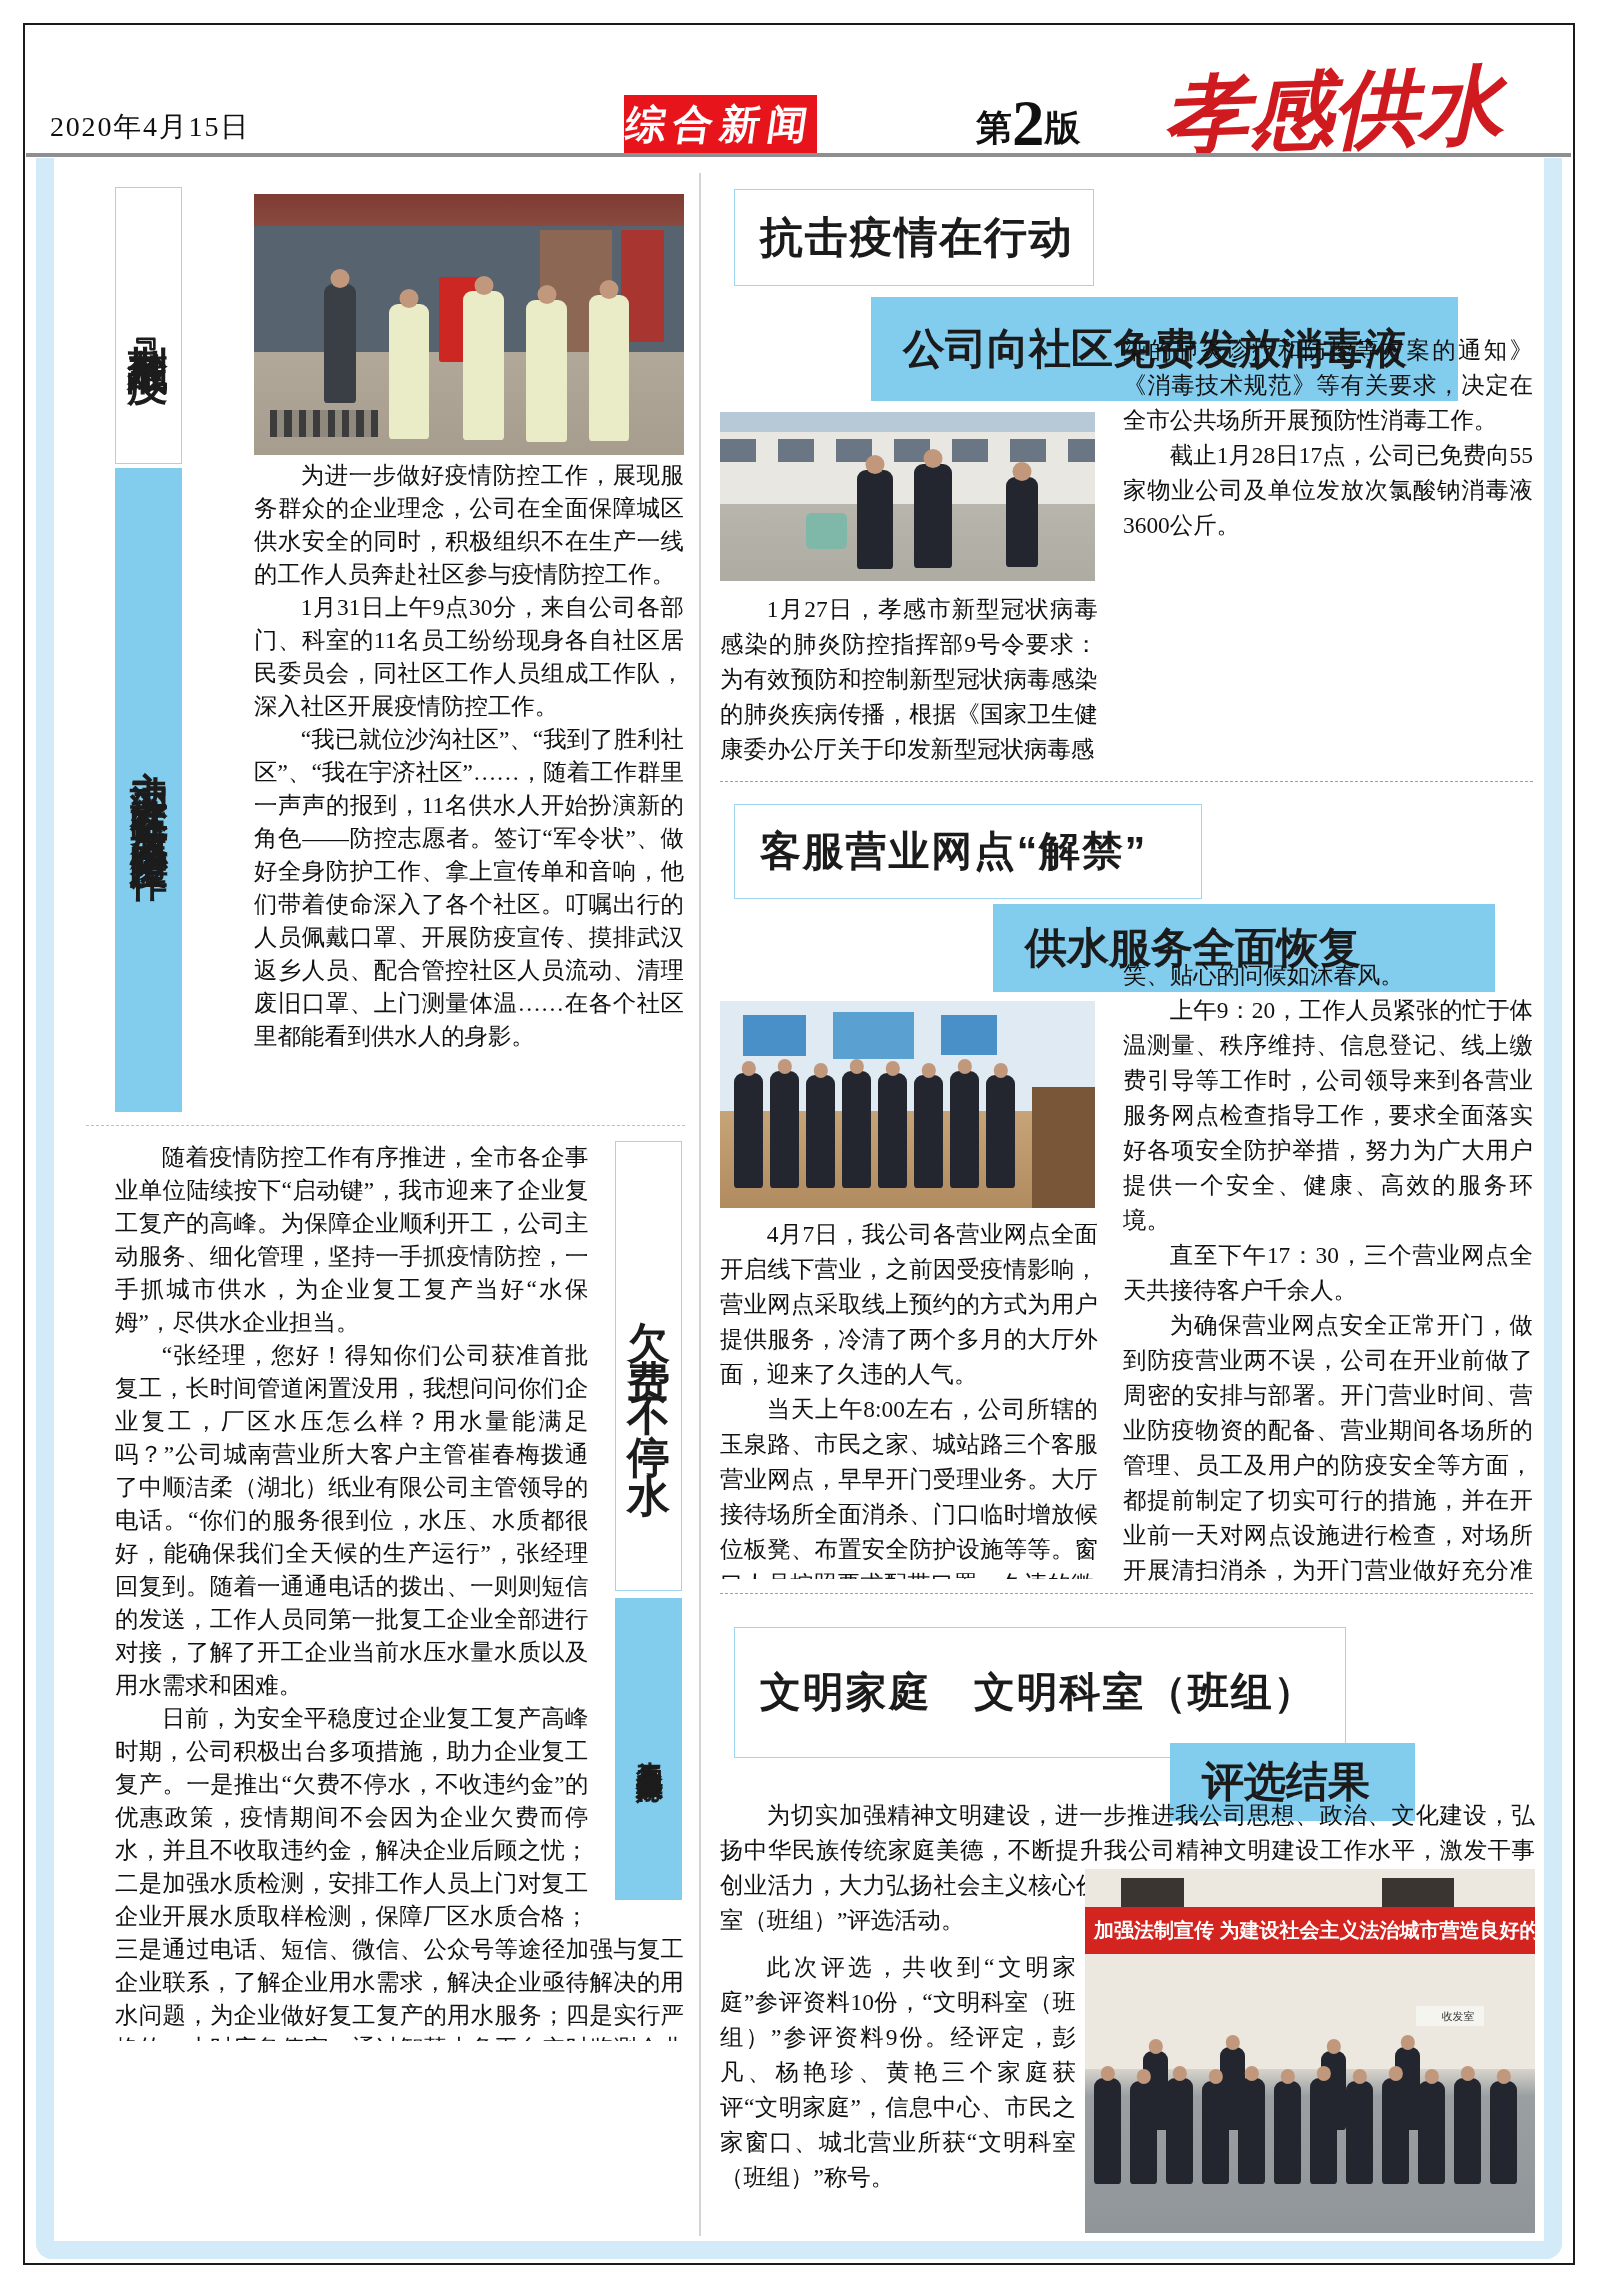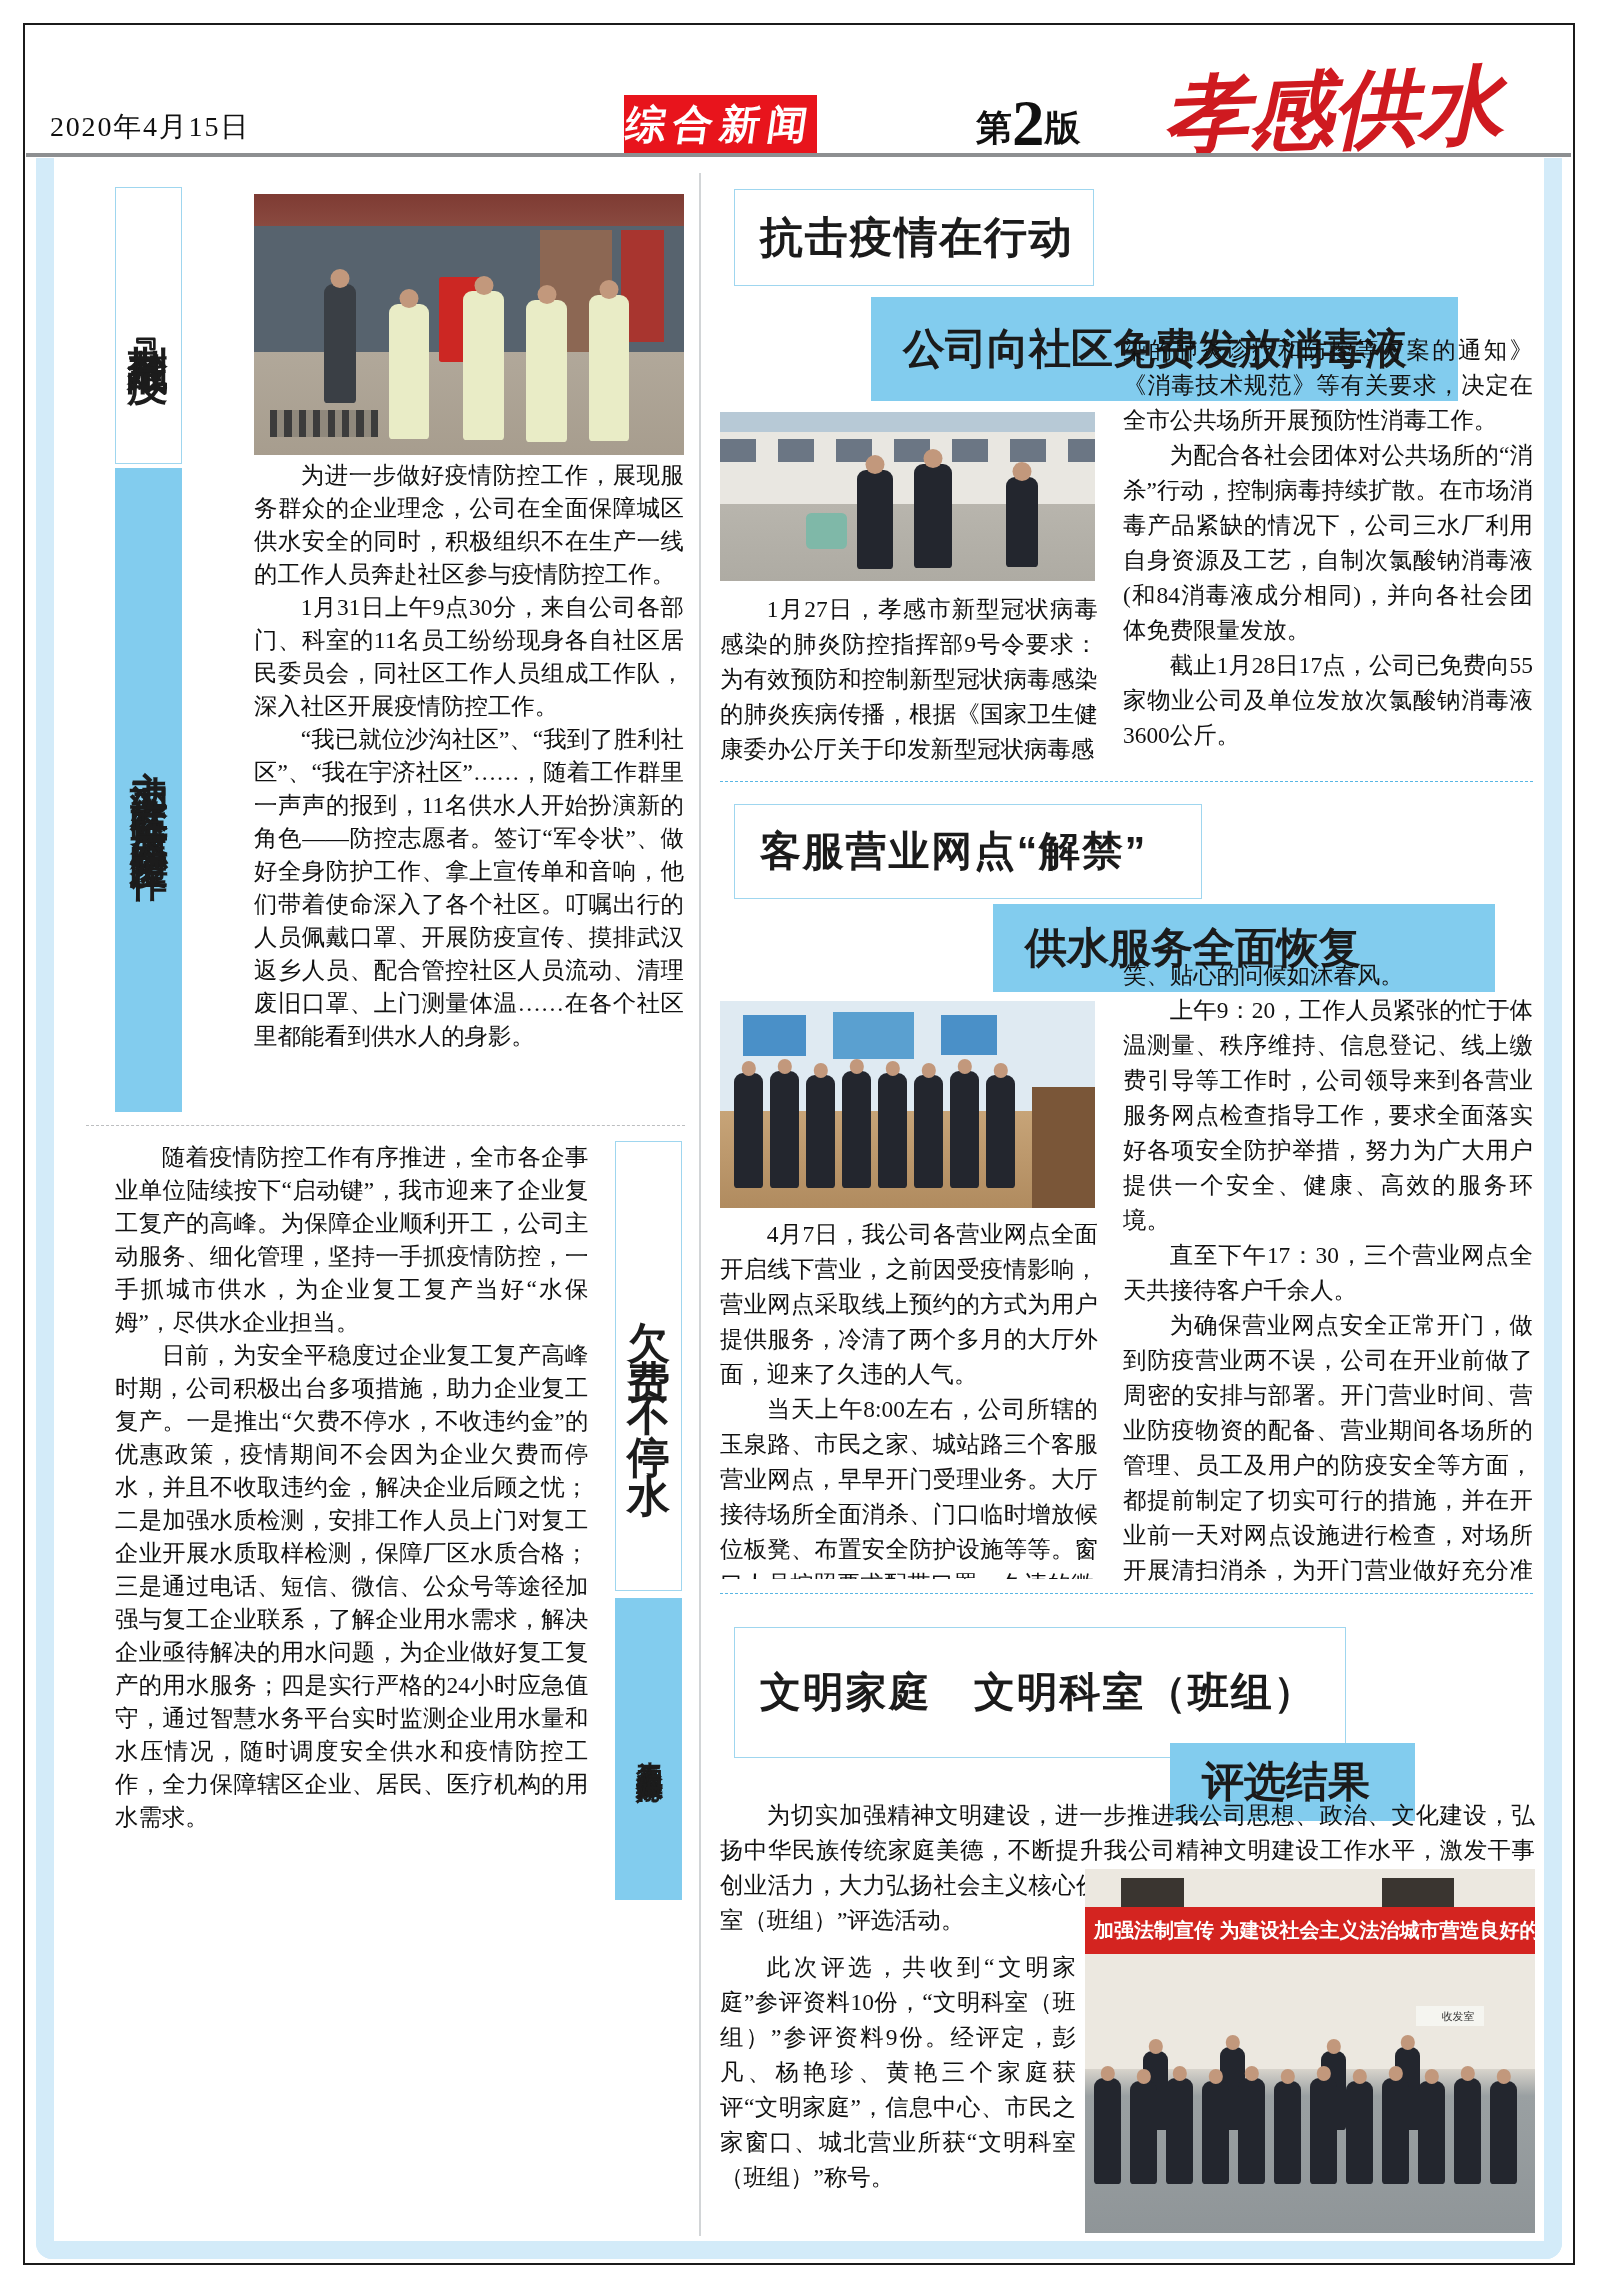--- a/index.html
+++ b/index.html
@@ -117,20 +117,21 @@
   <div class="art-l2">
     <div class="l2-float">
       <div class="vbox white" style="left:14.4px; top:0; width:67px; height:450px;">
         <span style="font-size:43px; letter-spacing:38px; padding-top:32px;">欠费不停水</span>
       </div>
       <div class="vbox blue" style="left:14.4px; top:457px; width:67px; height:302px;">
         <span style="font-size:27px; letter-spacing:1.8px;">为复工企业当好水保姆</span>
       </div>
     </div>
     <p>随着疫情防控工作有序推进，全市各企事业单位陆续按下“启动键”，我市迎来了企业复工复产的高峰。为保障企业顺利开工，公司主动服务、细化管理，坚持一手抓疫情防控，一手抓城市供水，为企业复工复产当好“水保姆”，尽供水企业担当。</p>
+    <p>“张经理，您好！得知你们公司获准首批复工，长时间管道闲置没用，我想问问你们企业复工，厂区水压怎么样？用水量能满足吗？”公司城南营业所大客户主管崔春梅拨通了中顺洁柔（湖北）纸业有限公司主管领导的电话。“你们的服务很到位，水压、水质都很好，能确保我们全天候的生产运行”，张经理回复到。随着一通通电话的拨出、一则则短信的发送，工作人员同第一批复工企业全部进行对接，了解了开工企业当前水压水量水质以及用水需求和困难。</p>
     <p>日前，为安全平稳度过企业复工复产高峰时期，公司积极出台多项措施，助力企业复工复产。一是推出“欠费不停水，不收违约金”的优惠政策，疫情期间不会因为企业欠费而停水，并且不收取违约金，解决企业后顾之忧；二是加强水质检测，安排工作人员上门对复工企业开展水质取样检测，保障厂区水质合格；三是通过电话、短信、微信、公众号等途径加强与复工企业联系，了解企业用水需求，解决企业亟待解决的用水问题，为企业做好复工复产的用水服务；四是实行严格的24小时应急值守，通过智慧水务平台实时监测企业用水量和水压情况，随时调度安全供水和疫情防控工作，全力保障辖区企业、居民、医疗机构的用水需求。</p>
   </div>
 
   <div class="kicker" style="left:734px; top:189px; width:360px; height:97px;">
     <span>抗击疫情在行动</span>
   </div>
   <div class="btitle" style="left:871px; top:297px; width:587px; height:104px;">
     <span>公司向社区免费发放消毒液</span>
   </div>
 
@@ -140,21 +141,20 @@
     <div class="fg" style="left:137px; top:58px; width:36px; height:99px;"></div>
     <div class="fg" style="left:194px; top:52px; width:38px; height:104px;"></div>
     <div class="fg" style="left:286px; top:65px; width:32px; height:90px;"></div>
   </div>
 
   <div class="body t26" style="left:720px; top:592px; width:378px; height:182px;">
     <p>1月27日，孝感市新型冠状病毒感染的肺炎防控指挥部9号令要求：为有效预防和控制新型冠状病毒感染的肺炎疾病传播，根据《国家卫生健康委办公厅关于印发新型冠状病毒感</p>
   </div>
   <div class="body t26" style="left:1123px; top:333px; width:410px; height:443px;">
     <p class="cont">染的肺炎诊疗和防控等方案的通知》《消毒技术规范》等有关要求，决定在全市公共场所开展预防性消毒工作。</p>
-    <p>为配合各社会团体对公共场所的“消杀”行动，控制病毒持续扩散。在市场消毒产品紧缺的情况下，公司三水厂利用自身资源及工艺，自制次氯酸钠消毒液(和84消毒液成分相同)，并向各社会团体免费限量发放。</p>
     <p>截止1月28日17点，公司已免费向55家物业公司及单位发放次氯酸钠消毒液3600公斤。</p>
   </div>
 
   <div class="dash" style="left:720px; top:781px; width:813px;"></div>
 
   <div class="kicker" style="left:734px; top:804px; width:468px; height:95px; font-size:41px;">
     <span>客服营业网点“解禁”</span>
   </div>
   <div class="btitle" style="left:993px; top:904px; width:502px; height:88px;">
     <span>供水服务全面恢复</span>

